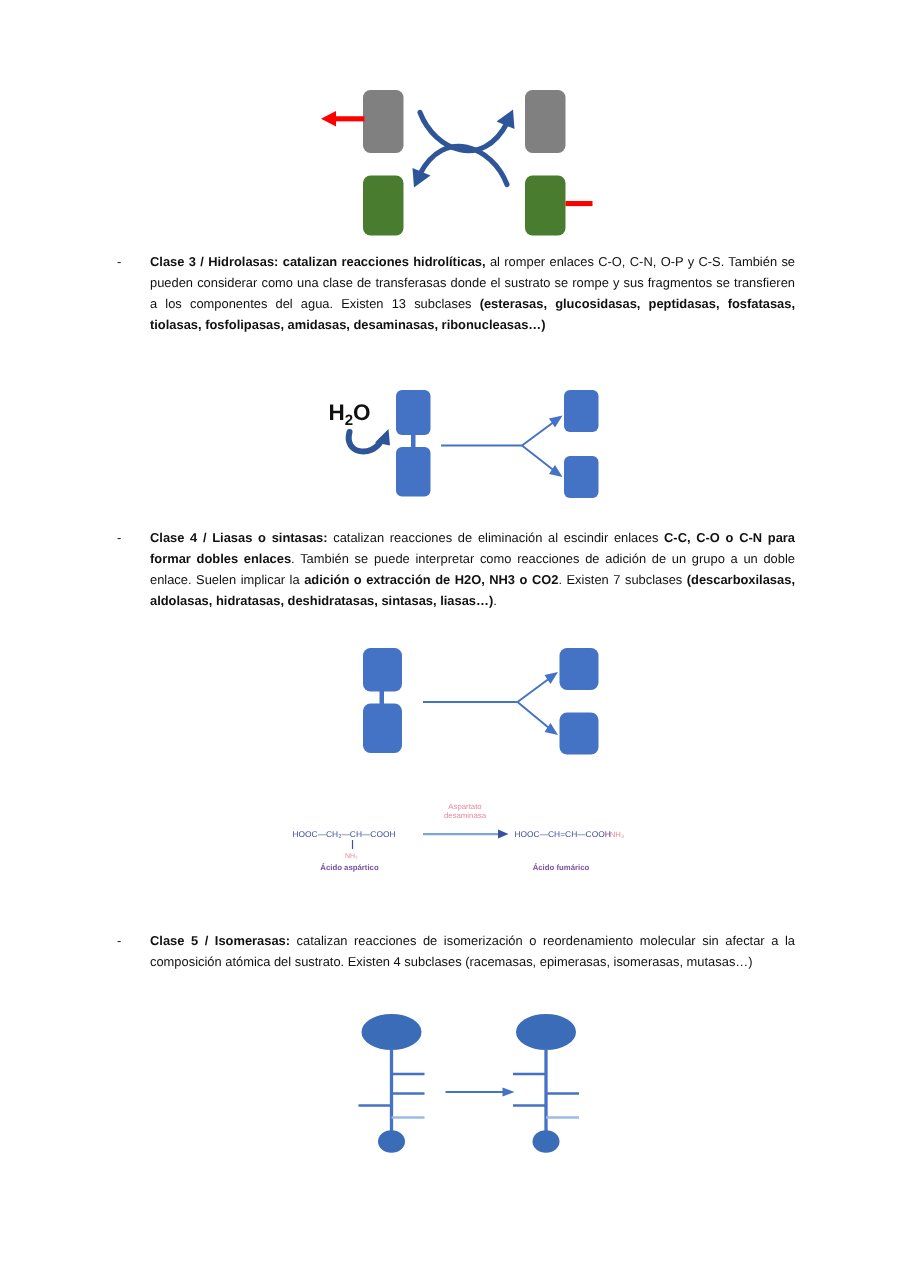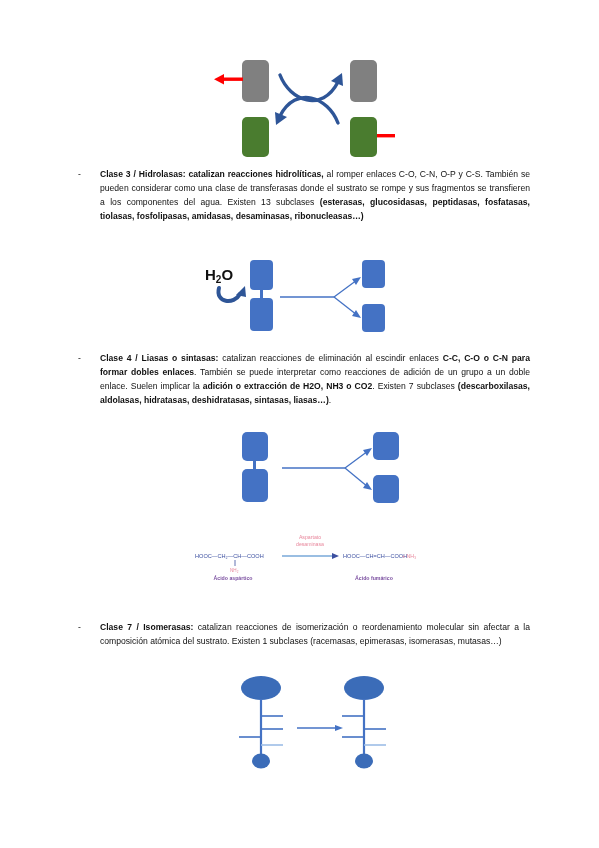--- a/index.html
+++ b/index.html
@@ -100,21 +100,21 @@
       </g>
       <polygon points="66,70 77,62 65,57" fill="#2e5597"></polygon>
     </svg>
   </div>
 
   <div class="para" style="left:78px; top:168px; width:452px;">
     <span class="dash">-</span>
     <span class="body"><b>Clase 3 / Hidrolasas: catalizan reacciones hidrolíticas,</b><span> al romper enlaces C-O, C-N, O-P y C-S. También se pueden considerar como una clase de transferasas donde el sustrato se rompe y sus fragmentos se transfieren a los componentes del agua. Existen 13 subclases </span><b>(esterasas, glucosidasas, peptidasas, fosfatasas, tiolasas, fosfolipasas, amidasas, desaminasas, ribonucleasas…)</b></span>
   </div>
 
-  <div class="diagram" style="left:204px; top:258px; width:200px; height:82px;">
+  <div class="diagram" style="left:218px; top:258px; width:200px; height:82px;">
     <svg width="200" height="82" viewBox="0 0 200 82" xmlns="http://www.w3.org/2000/svg">
 
       <text x="1" y="22" font-family="Liberation Sans, sans-serif" font-size="15" font-weight="bold" fill="#111111">H<tspan font-size="10" dy="3">2</tspan><tspan font-size="15" dy="-3">O</tspan></text>
 
       <path d="M15,30 C11,45 30,47 36,36" fill="none" stroke="#2e5597" stroke-width="4" stroke-linecap="round"></path>
       <polygon points="41,28 32,37 42,39" fill="#2e5597"></polygon>
 
       <rect x="46" y="2" width="23" height="30" rx="4" ry="4" fill="#4472c4"></rect>
       <rect x="56" y="30" width="3" height="12" fill="#4472c4"></rect>
       <rect x="46" y="40" width="23" height="33" rx="4" ry="4" fill="#4472c4"></rect>
@@ -169,21 +169,21 @@
       <text x="165" y="28" font-size="5.6" fill="#3b4fa0">HOOC—CH=CH—COOH</text>
       <text x="224" y="28" font-size="5.2" fill="#e8879c">+  NH₃</text>
 
       <text x="55" y="50" font-size="5.2" font-weight="bold" fill="#7b4fa0" text-anchor="middle">Ácido aspártico</text>
       <text x="196" y="50" font-size="5.2" font-weight="bold" fill="#7b4fa0" text-anchor="middle">Ácido fumárico</text>
     </svg>
   </div>
 
   <div class="para" style="left:78px; top:621px; width:452px;">
     <span class="dash">-</span>
-    <span class="body"><b>Clase 7 / Isomerasas:</b><span> catalizan reacciones de isomerización o reordenamiento molecular sin afectar a la composición atómica del sustrato. Existen 1 subclases (racemasas, epimerasas, isomerasas, mutasas…)</span></span>
+    <span class="body"><b>Clase 5 / Isomerasas:</b><span> catalizan reacciones de isomerización o reordenamiento molecular sin afectar a la composición atómica del sustrato. Existen 4 subclases (racemasas, epimerasas, isomerasas, mutasas…)</span></span>
   </div>
 
   <div class="diagram" style="left:228px; top:675px; width:180px; height:100px;">
     <svg width="180" height="100" viewBox="0 0 180 100" xmlns="http://www.w3.org/2000/svg">
 
       <g>
         <ellipse cx="33" cy="13" rx="20" ry="12" fill="#3b6cb8"></ellipse>
         <line x1="33" y1="24" x2="33" y2="85" stroke="#4472c4" stroke-width="2.2"></line>
         <line x1="33" y1="41" x2="55" y2="41" stroke="#4472c4" stroke-width="1.6"></line>
         <line x1="33" y1="54" x2="55" y2="54" stroke="#4472c4" stroke-width="1.6"></line>

